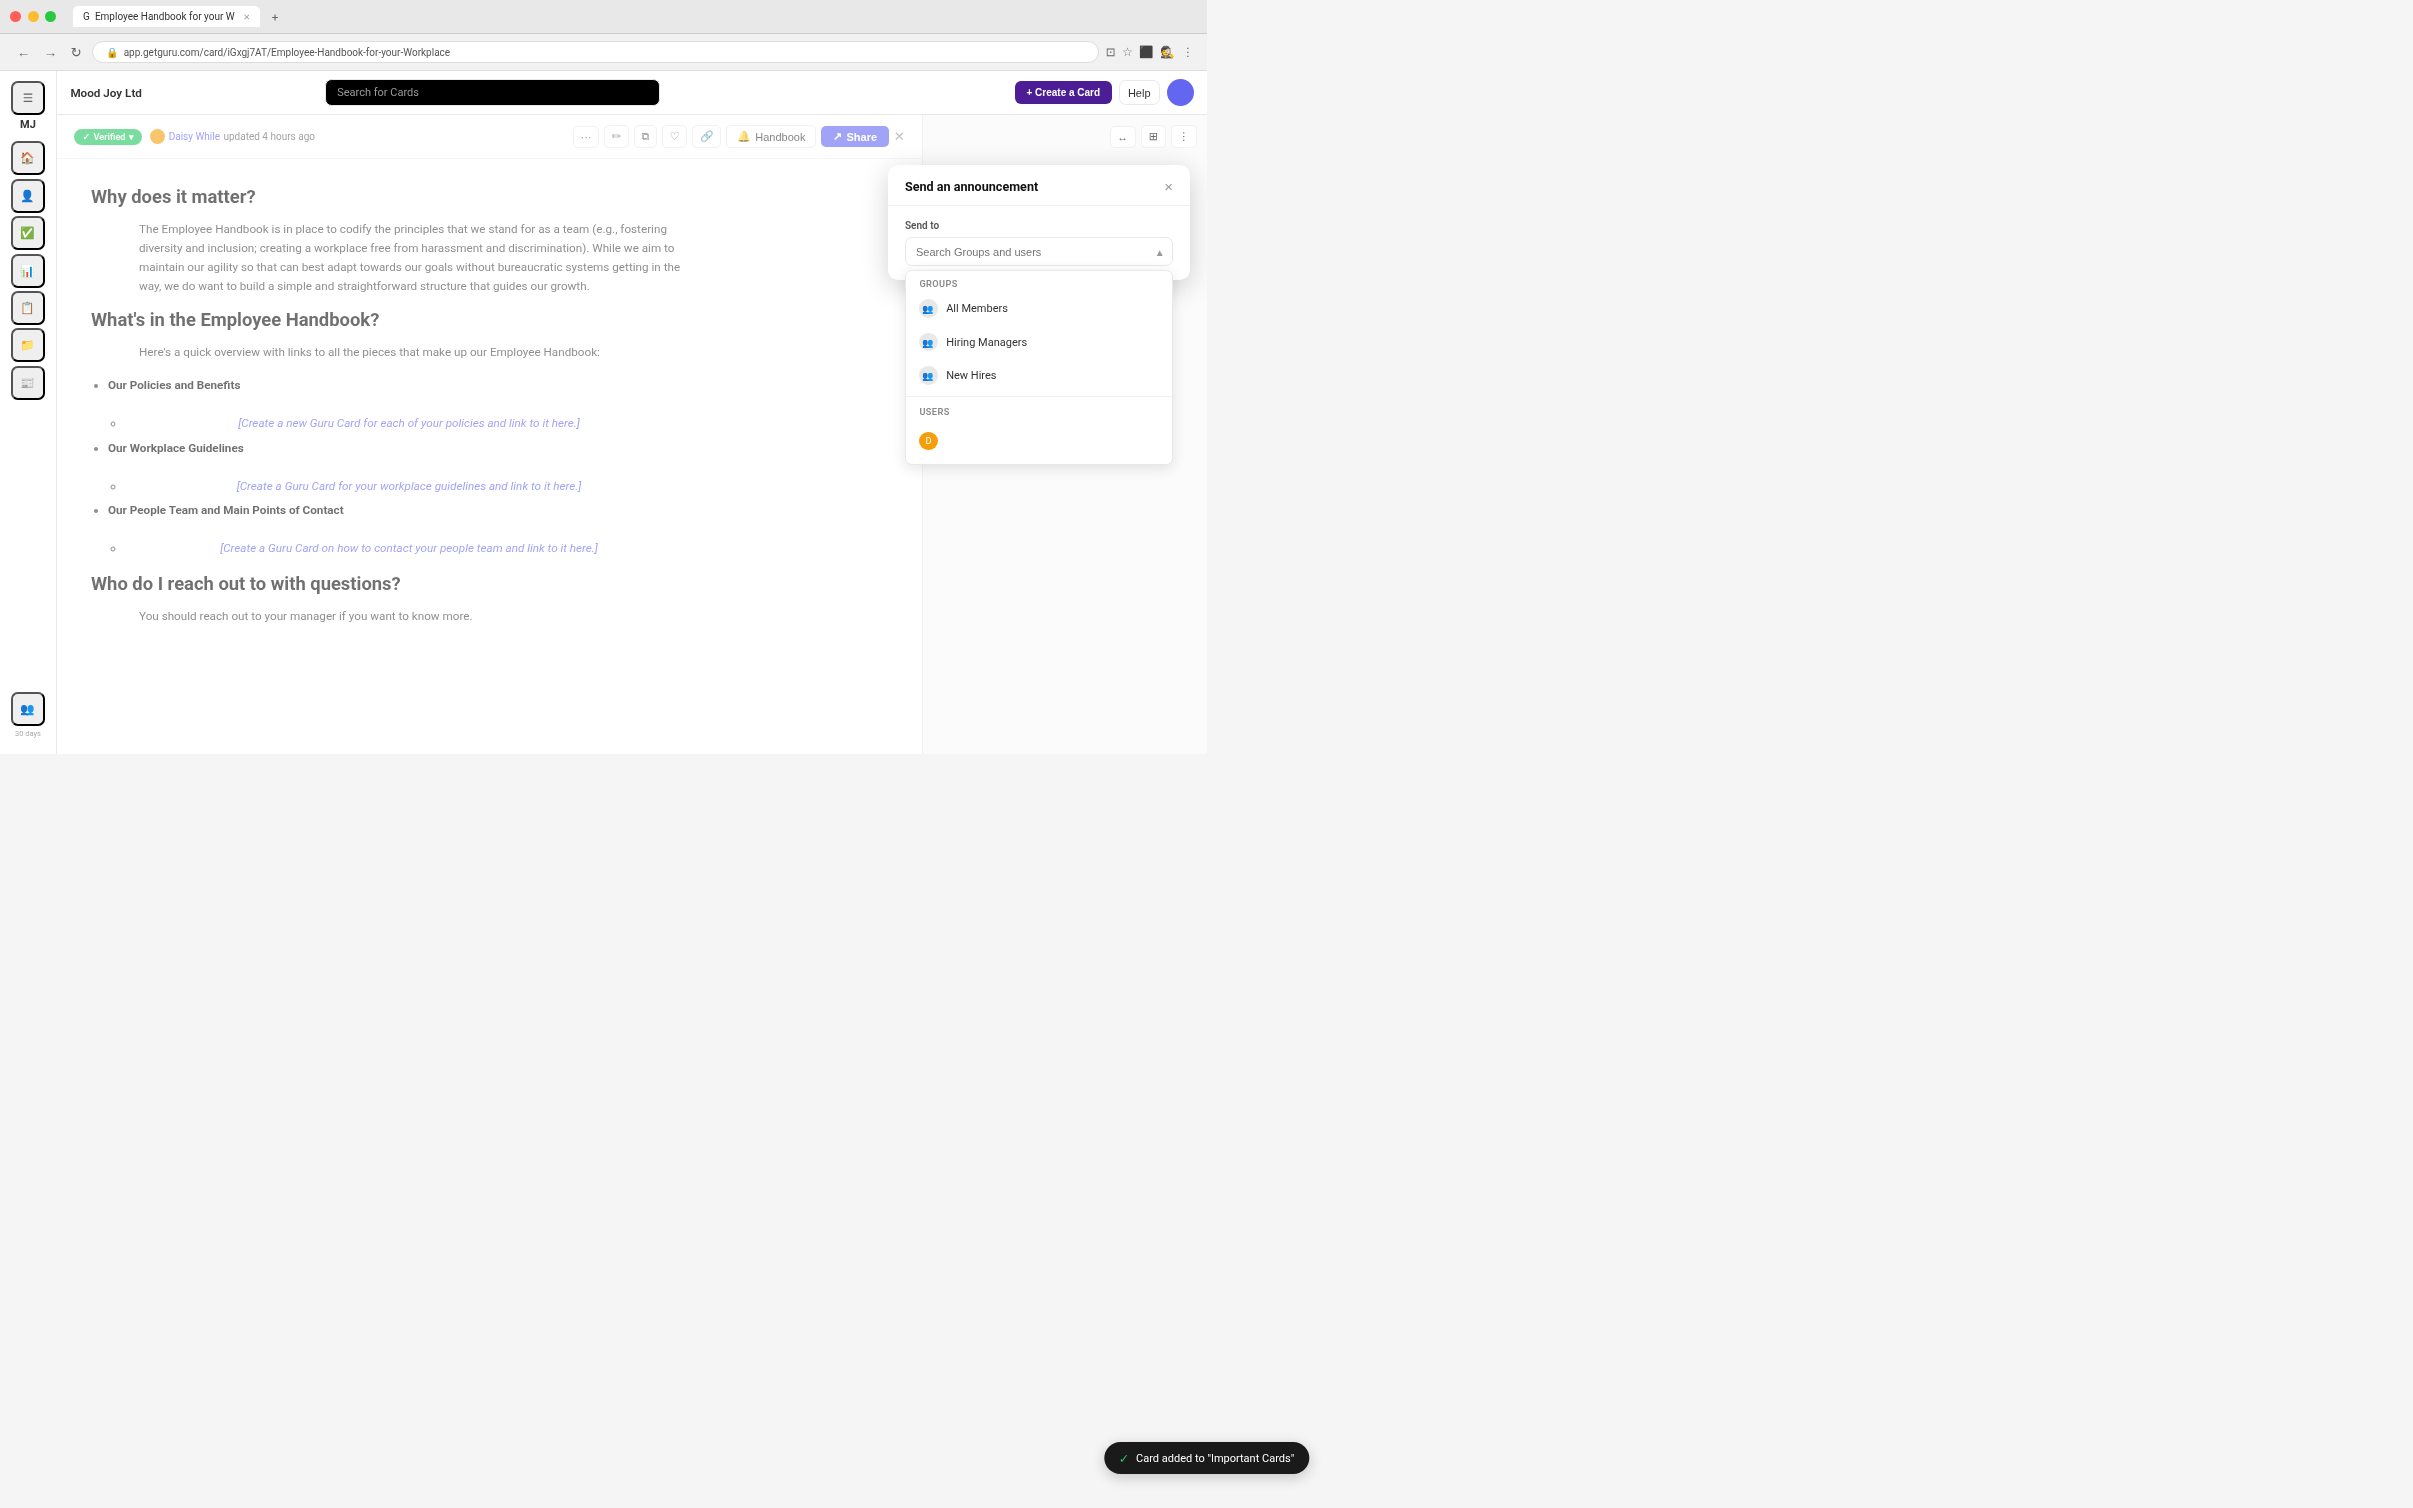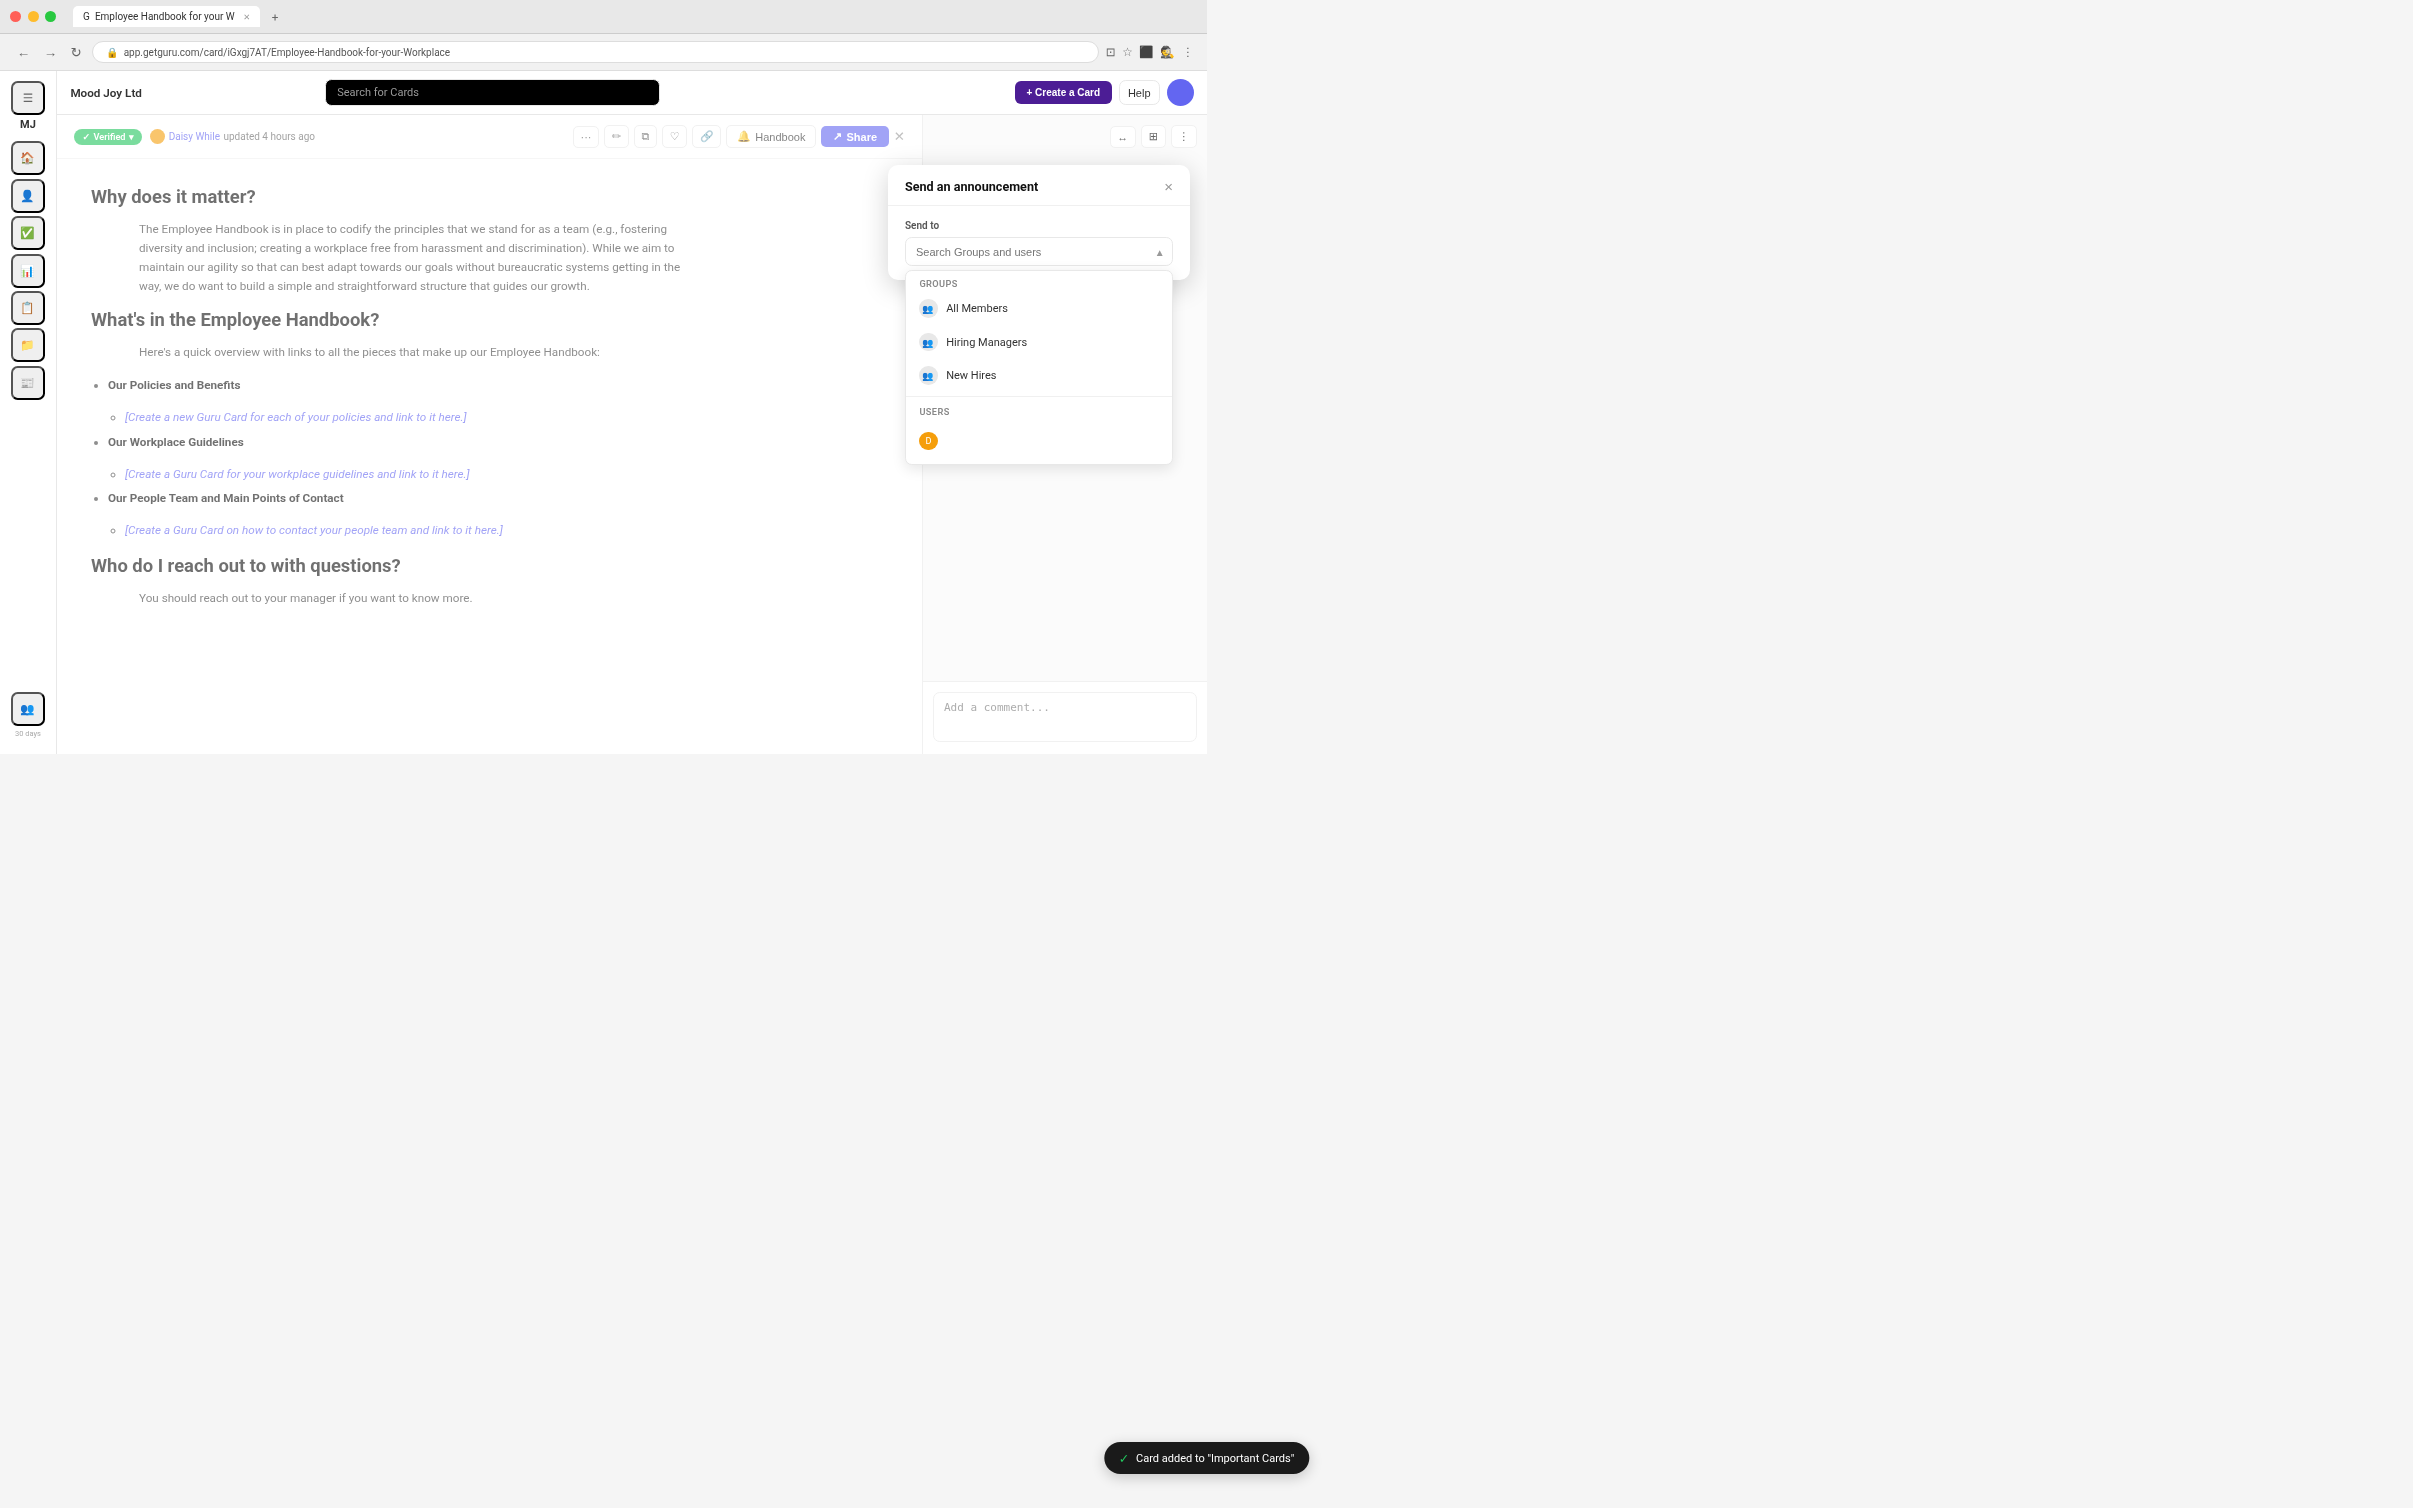--- a/index.html
+++ b/index.html
@@ -212,21 +212,21 @@
       margin-bottom: 13.4px; margin-top: 6.7px;
     }
     .article-content p {
       font-size: 11.7px; color: #444; line-height: 1.6;
       margin-bottom: 13.4px;
       margin-left: 48px;
     }
     .article-content ul { padding-left: 17px; margin-bottom: 13.4px; }
     .article-content li { font-size: 11.7px; color: #444; line-height: 1.8; }
     .article-content li strong { font-weight: 700; color: #111; }
-    .article-content li ul { margin-top: 11px; margin-bottom: 3.4px; }
+    .article-content li ul { margin-top: 17px; margin-bottom: 3.4px; text-align: center; }
     .italic-link { font-style: italic; color: #6366f1; }
 
     
     .right-panel {
       width: 285px;
       background: #f8f8f8;
       border-left: 0.8px solid #e8e8e8;
       display: flex;
       flex-direction: column;
       overflow: hidden;
@@ -487,23 +487,20 @@
       <div class="right-panel">
         <div class="right-panel-top">
           <button class="rp-icon-btn">↔</button>
           <button class="rp-icon-btn">⊞</button>
           <button class="rp-icon-btn">⋮</button>
         </div>
         <div style="flex:1; padding:10px; overflow-y:auto;">
           <div style="font-size:9.2px; color:#888; margin-bottom:6.7px;">Last Verified Date</div>
         </div>
 
-        <div class="comment-area">
-          <textarea class="comment-input" placeholder="Add a comment..." style=""></textarea>
-        </div>
       </div>
 
       <div class="announcement-modal">
         <div class="modal-header">
           <span class="modal-title">Send an announcement</span>
           <button class="modal-close">×</button>
         </div>
         <div class="modal-body">
           <div class="modal-label">Send to</div>
           <div class="search-dropdown-wrapper">

